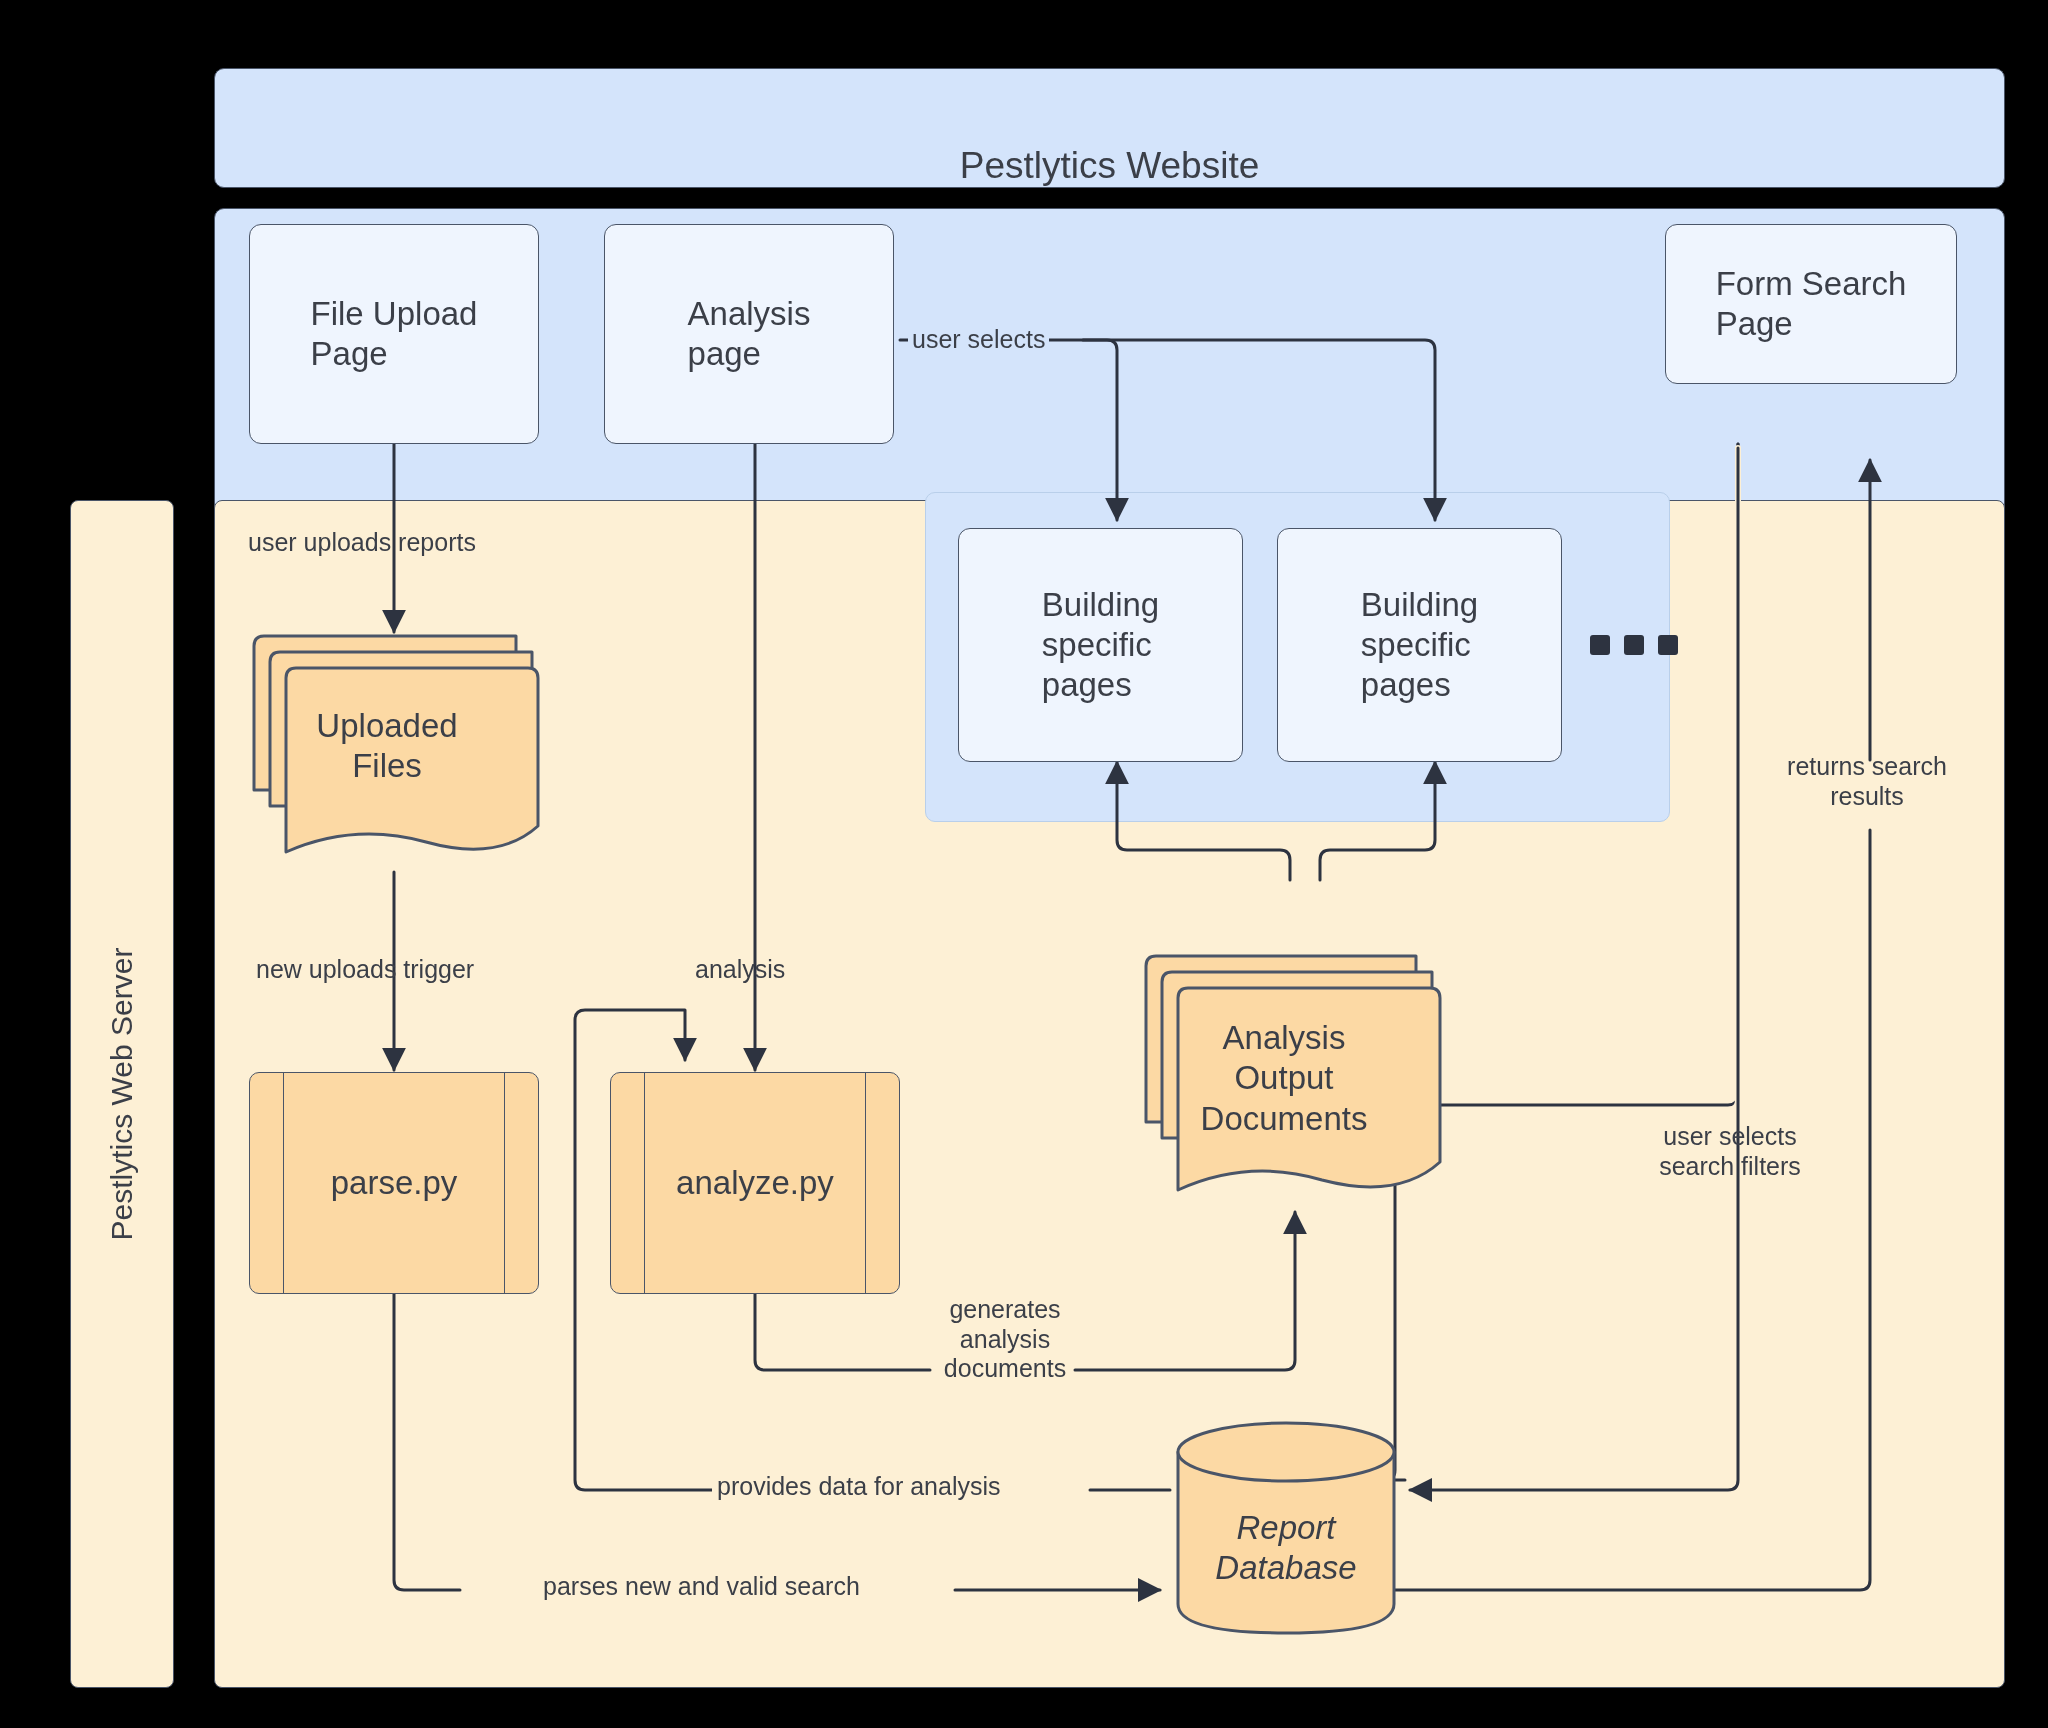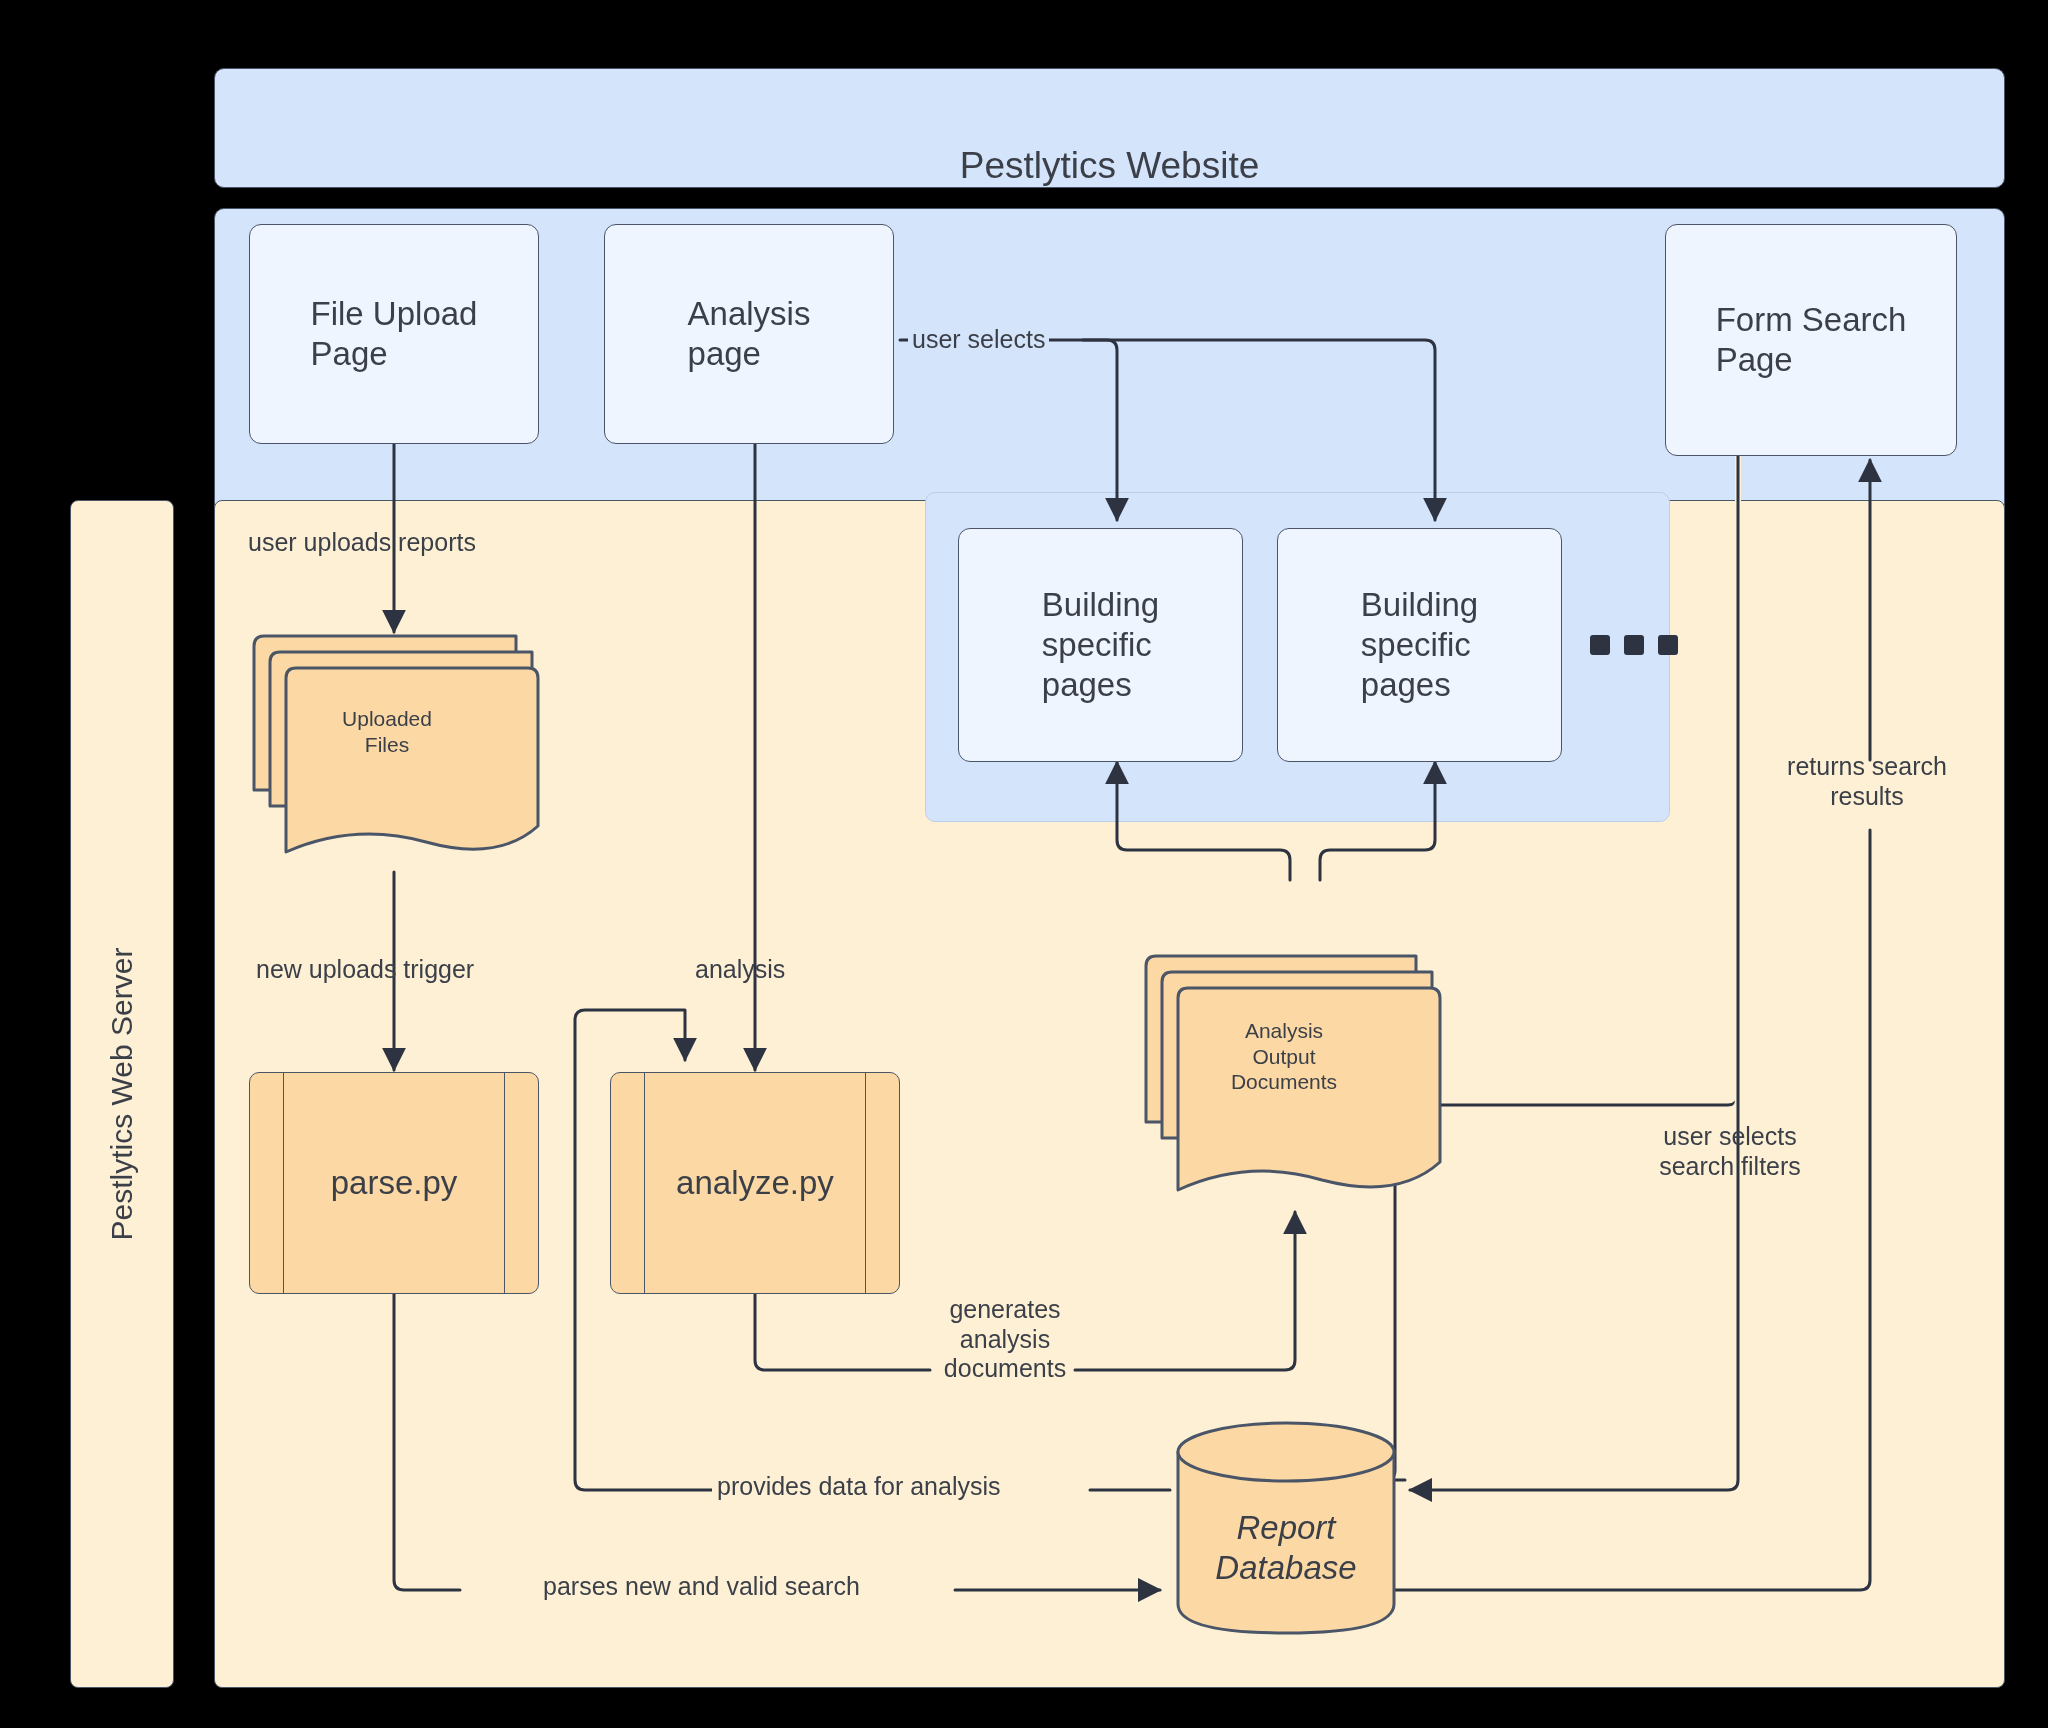--- a/index.html
+++ b/index.html
@@ -60,21 +60,21 @@
     content:"";position:absolute;top:0;bottom:0;width:0;border-left:1.5px solid #4a5568;
   }
   .procbox::before{left:33px;}
   .procbox::after{right:33px;}
 
   
   .multidoc{position:absolute;}
   .multidoc svg{position:absolute;left:0;top:0;overflow:visible;}
   .multidoc .mdlabel{
     position:absolute;left:0;right:12px;
-    text-align:center;font-size:21px;color:#3b3f48;line-height:1.22;
+    text-align:center;font-size:33px;color:#3b3f48;line-height:1.22;
     pointer-events:none;
   }
 
   
   .cyl{position:absolute;}
   .cyl svg{position:absolute;left:0;top:0;}
   .cyl .cyllabel{
     position:absolute;left:0;right:0;text-align:center;
     font-size:33px;color:#3b3f48;line-height:1.22;font-style:italic;
   }
@@ -146,21 +146,21 @@
   </svg>
 
   <div class="pagebox" style="left:249px;top:224px;width:290px;height:220px;">
     <span>File Upload<br>Page</span>
   </div>
 
   <div class="pagebox" style="left:604px;top:224px;width:290px;height:220px;">
     <span>Analysis<br>page</span>
   </div>
 
-  <div class="pagebox" style="left:1665px;top:224px;width:292px;height:232px;">
+  <div class="pagebox" style="left:1665px;top:224px;width:292px;height:160px;">
     <span>Form Search<br>Page</span>
   </div>
 
   <div class="pagebox" style="left:958px;top:528px;width:285px;height:234px;">
     <span>Building<br>specific<br>pages</span>
   </div>
 
   <div class="pagebox" style="left:1277px;top:528px;width:285px;height:234px;">
     <span>Building<br>specific<br>pages</span>
   </div>

